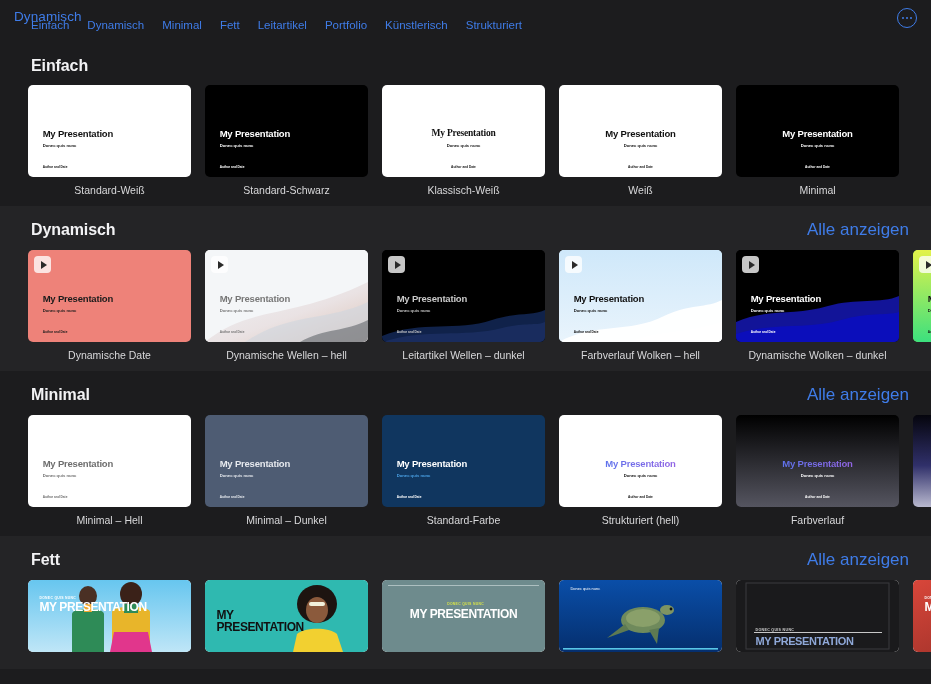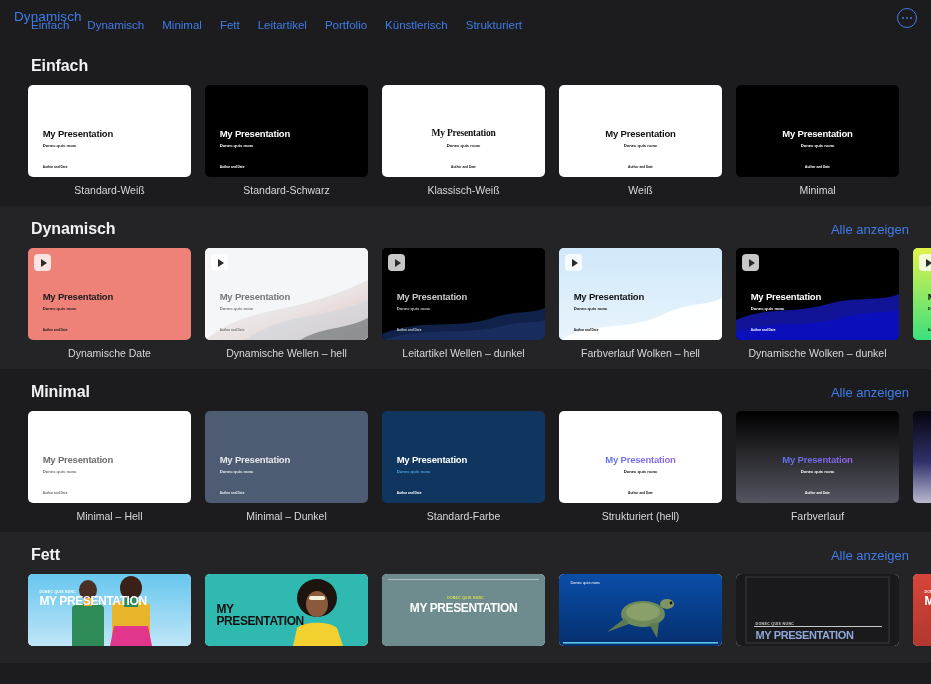--- a/index.html
+++ b/index.html
@@ -40,21 +40,21 @@
   
   .section { padding: 0 0 10px 0; }
   .section.alt { background: #242426; }
   .section.plain { background: #1c1c1e; }
 
   .sec-head {
     display: flex; align-items: baseline; justify-content: space-between;
     padding: 14px 22px 10px 31px;
   }
   .sec-title { font-size: 16px; font-weight: bold; color: #f2f2f4; letter-spacing: -.1px; }
-  .see-all { font-size: 13px; color: #3f7ce8; text-decoration: none; cursor: pointer; margin-left: 24px; }
+  .see-all { font-size: 17px; color: #3f7ce8; text-decoration: none; cursor: pointer; margin-left: 24px; }
   .sec-head.no-link { padding-bottom: 10px; }
 
   .row { display: flex; gap: 14px; padding-left: 28px; }
   .card { width: 163px; flex: 0 0 163px; cursor: pointer; }
   .card.partial { flex: 0 0 163px; }
 
   .thumb {
     position: relative; width: 163px; height: 92px; border-radius: 5px;
     overflow: hidden; background: #fff;
   }

